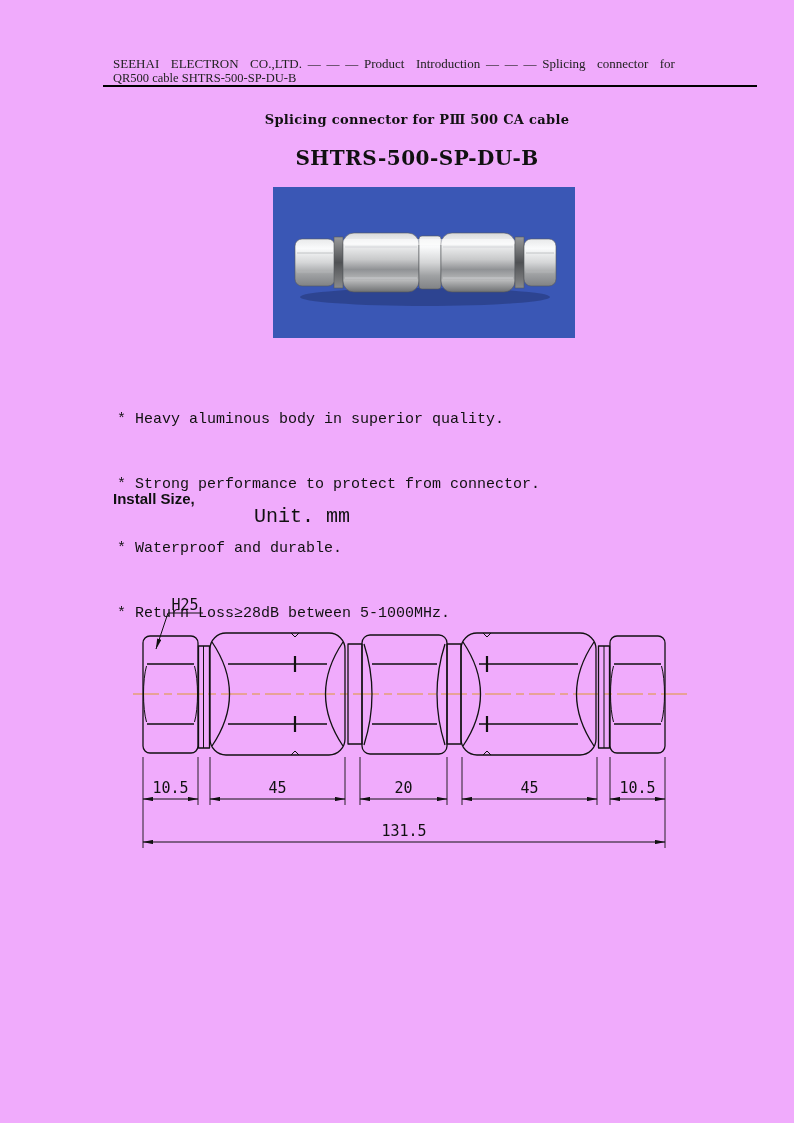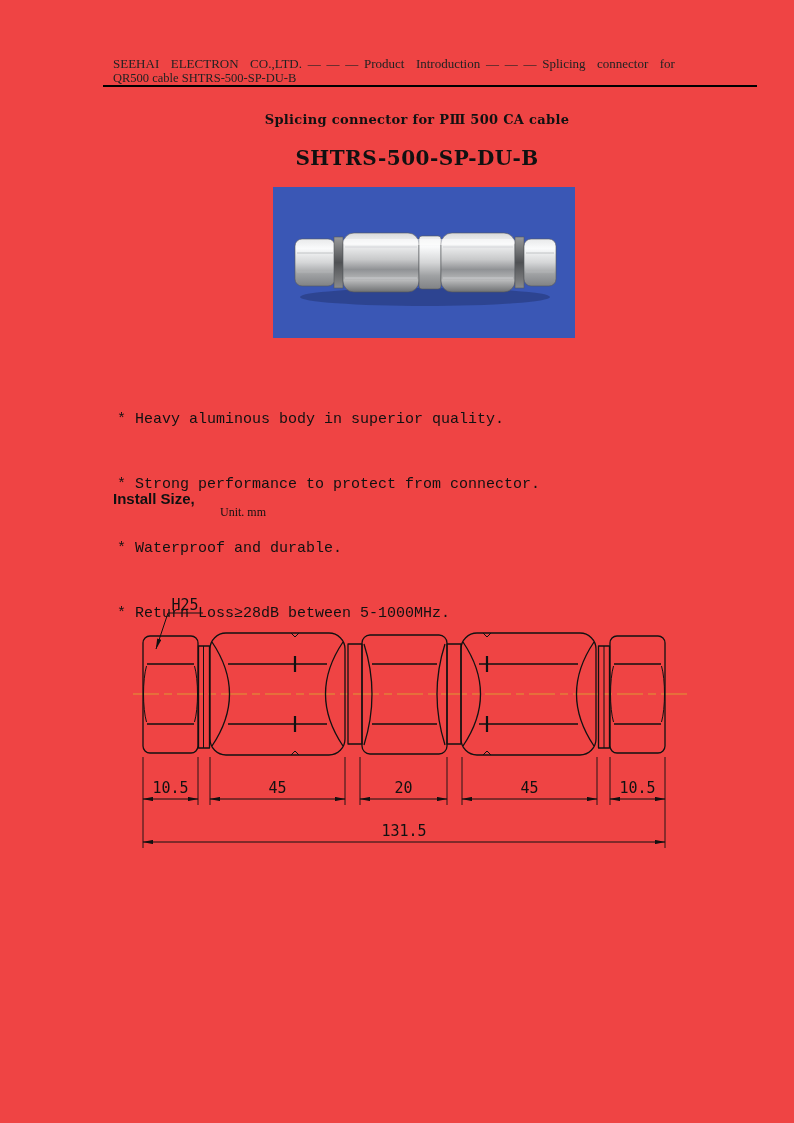--- a/index.html
+++ b/index.html
@@ -1,31 +1,31 @@
 <!DOCTYPE html>
 <html><head>
 <meta charset="utf-8">
 <style>
   html,body{margin:0;padding:0;background:#ffffff;}
-  #page{position:relative;width:794px;height:1123px;background:#ef4444;overflow:hidden;
+  #page{position:relative;width:794px;height:1123px;background:#f0abfc;overflow:hidden;
         font-family:"Liberation Serif",serif;color:#111;}
   .abs{position:absolute;}
   #header-line1{left:113px;top:56px;width:575px;font-size:13px;white-space:pre;word-spacing:2.5px;color:#222;}
   #header-line2{left:113px;top:71px;font-size:12.5px;font-family:Liberation Serif, serif;color:#222;}
   #header-rule{left:103px;top:85px;width:654px;height:2px;background:#000;}
   #doc-title{left:60px;top:112px;width:714px;text-align:center;font-size:13px;font-weight:bold;
              font-family:"DejaVu Serif","Liberation Serif",serif;letter-spacing:.3px;}
   #doc-model{left:60px;top:146px;width:714px;text-align:center;font-size:20px;font-weight:bold;
              font-family:"DejaVu Serif","Liberation Serif",serif;letter-spacing:.5px;}
   #product-photo{left:273px;top:187px;width:302px;height:151px;}
   #features-list{left:117px;top:366px;font-family:"Liberation Mono",monospace;font-size:15px;
                  line-height:21.5px;white-space:pre;color:#111;}
   #install-size-heading{left:113px;top:490px;font-family:"Liberation Sans",sans-serif;
                         font-size:15px;font-weight:bold;}
-  #unit-label{left:220px;top:505px;font-family:Liberation Serif, serif;font-size:12px;}
+  #unit-label{left:254px;top:505px;font-family:Liberation Mono, monospace;font-size:20px;}
   #install-drawing{left:100px;top:592px;}
   svg text{font-family:"DejaVu Sans Mono","Liberation Mono",monospace;fill:#111;}
 </style>
 </head>
 <body>
 
 <div id="page">
 
   <div class="abs" id="header-line1">SEEHAI  ELECTRON  CO.,LTD. — — — Product  Introduction — — — Splicing  connector  for</div>
   <div class="abs" id="header-line2">QR500 cable  SHTRS-500-SP-DU-B</div>

